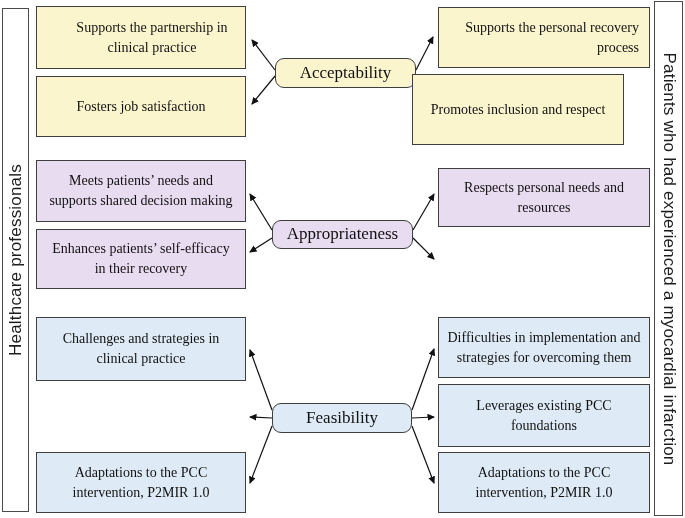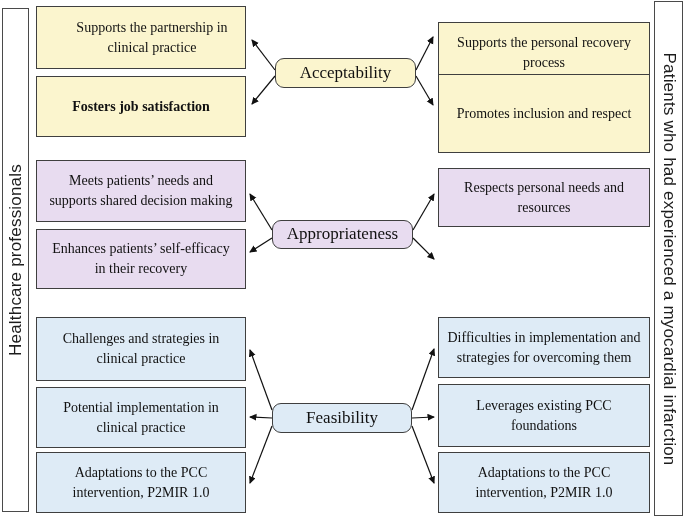--- a/index.html
+++ b/index.html
@@ -93,51 +93,48 @@
       <line x1="272" y1="426" x2="250" y2="483" marker-end="url(#ah)"></line>
       <line x1="412" y1="410" x2="434" y2="349" marker-end="url(#ah)"></line>
       <line x1="412" y1="418" x2="434" y2="417" marker-end="url(#ah)"></line>
       <line x1="412" y1="426" x2="434" y2="483" marker-end="url(#ah)"></line>
     </g>
   </svg>
 
   <div class="box fill-acc" style="left:36px; top:6px; width:210px; height:63px;padding-left:32px;">
     <span>Supports the partnership in clinical practice</span>
   </div>
-  <div class="box fill-acc" style="left:36px; top:76px; width:210px; height:61px;font-weight:bold;">
+  <div class="box fill-acc" style="left:36px; top:76px; width:210px; height:61px;">
     <span>Fosters job satisfaction</span>
   </div>
   <div class="box fill-acc concept" style="left:275px; top:58px; width:141px; height:30px;">
     <span>Acceptability</span>
   </div>
-  <div class="box fill-acc" style="left:438px; top:22px; width:212px; height:61px;">
+  <div class="box fill-acc" style="left:438px; top:7px; width:212px; height:61px;text-align:right;">
     <span>Supports the personal recovery process</span>
   </div>
-  <div class="box fill-acc" style="left:438px; top:74px; width:212px; height:79px;">
+  <div class="box fill-acc" style="left:412px; top:74px; width:212px; height:71px;">
     <span>Promotes inclusion and respect</span>
   </div>
 
   <div class="box fill-app" style="left:36px; top:160px; width:210px; height:62px;">
     <span>Meets patients’ needs and supports shared decision making</span>
   </div>
   <div class="box fill-app" style="left:36px; top:229px; width:210px; height:60px;">
     <span>Enhances patients’ self-efficacy in their recovery</span>
   </div>
   <div class="box fill-app concept" style="left:272px; top:220px; width:141px; height:29px;">
     <span>Appropriateness</span>
   </div>
   <div class="box fill-app" style="left:438px; top:168px; width:212px; height:59px;">
     <span>Respects personal needs and resources</span>
   </div>
 
   <div class="box fill-fea" style="left:36px; top:317px; width:210px; height:64px;justify-content:center;">
     <span>Challenges and strategies in clinical practice</span>
-  </div>
-  <div class="box fill-fea" style="left:36px; top:387px; width:210px; height:61px;">
-    <span>Potential implementation in clinical practice</span>
   </div>
   <div class="box fill-fea" style="left:36px; top:452px; width:210px; height:61px;">
     <span>Adaptations to the PCC intervention, P2MIR 1.0</span>
   </div>
   <div class="box fill-fea concept" style="left:272px; top:403px; width:140px; height:30px;">
     <span>Feasibility</span>
   </div>
   <div class="box fill-fea" style="left:438px; top:317px; width:212px; height:61px; padding:0 6px;">
     <span>Difficulties in implementation and strategies for overcoming them</span>
   </div>

